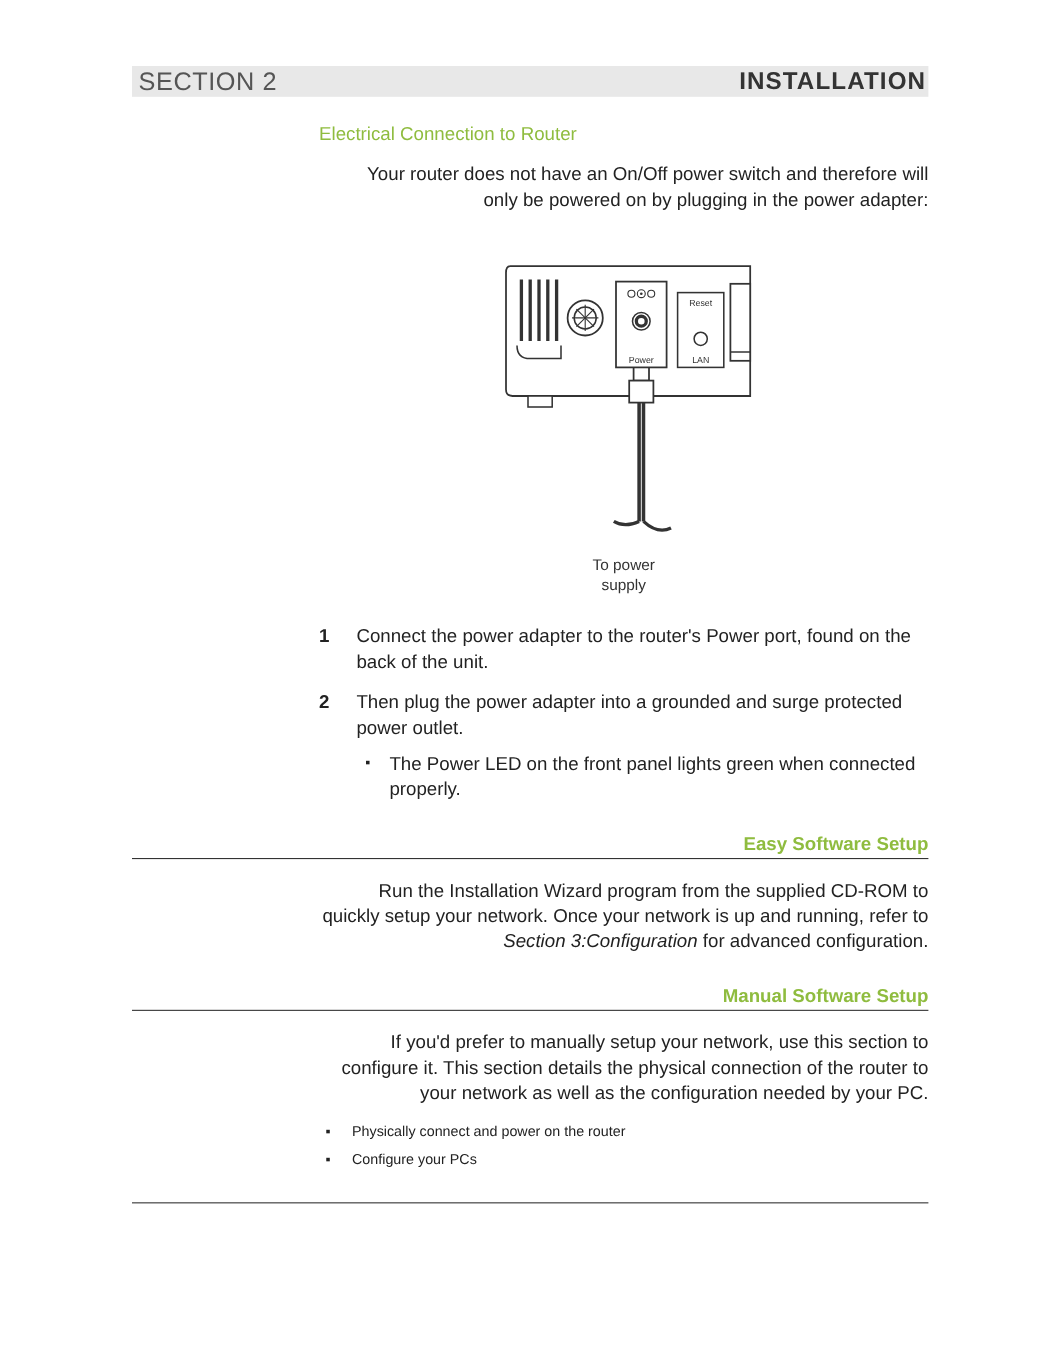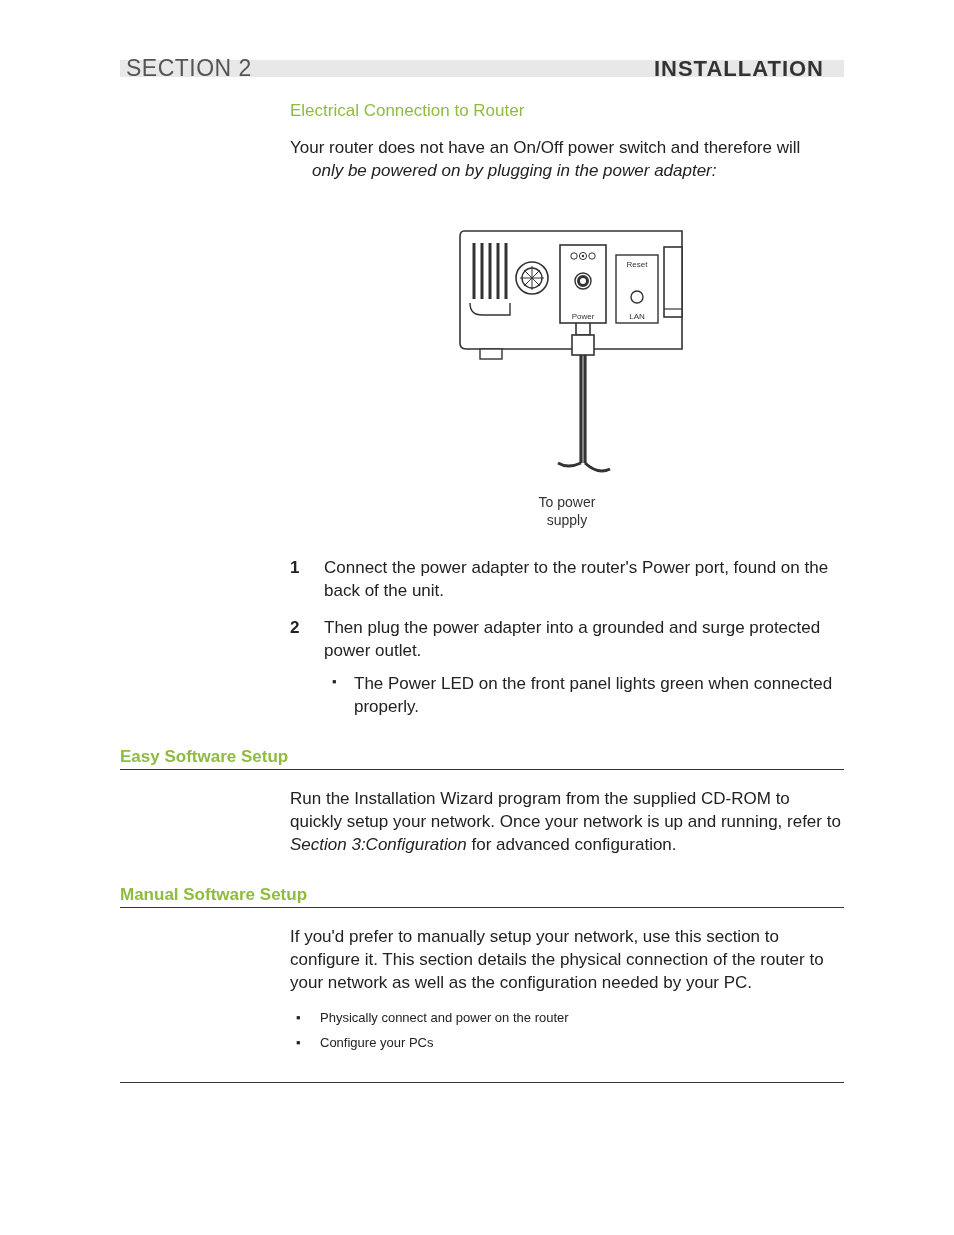--- a/index.html
+++ b/index.html
@@ -9,25 +9,25 @@
     font-family: Arial, Helvetica, sans-serif;
     color: #222;
   }
   .page {
     width: 954px;
     padding: 60px 110px 50px 120px;
     position: relative;
   }
   .header-bar {
     background: #e8e8e8;
-    height: 17px;
+    height: 28px;
     display: flex;
     align-items: center;
     justify-content: space-between;
-    padding: 0 20px 0 6px;
+    padding: 0 2px 0 6px;
     margin: 0 0 24px 0;
   }
   .header-left {
     font-size: 23px;
     color: #555;
     letter-spacing: 0.5px;
     font-weight: 400;
   }
   .header-right {
     font-size: 22px;
@@ -41,20 +41,21 @@
   .sub-heading {
     color: #8fbc3f;
     font-size: 17px;
     margin: 4px 0 16px 0;
   }
   .para {
     font-size: 17px;
     line-height: 1.35;
     color: #222;
     margin-bottom: 14px;
+    text-align: right;
   }
   .figure-wrap {
     text-align: center;
     margin: 40px 0 28px 0;
   }
   .caption {
     font-size: 14px;
     color: #333;
     line-height: 1.3;
     text-align: center;
@@ -119,20 +120,21 @@
     color: #222;
   }
   .section-heading {
     color: #8fbc3f;
     font-weight: 700;
     font-size: 17px;
     margin: 28px 0 2px 0;
   }
   .full-left {
     margin-left: -170px;
+    text-align: right;
   }
   hr.rule {
     border: none;
     border-top: 1px solid #333;
     margin: 2px 0 18px 0;
   }
   hr.footer-rule {
     border: none;
     border-top: 1px solid #333;
     margin: 30px 0 10px 0;
@@ -149,21 +151,21 @@
     <span class="header-left">SECTION 2</span>
     <span class="header-right">INSTALLATION</span>
   </div>
 
   <div class="content">
 
     <div class="sub-heading">Electrical Connection to Router</div>
 
     <div class="para">
       <span>Your router does not have an On/Off power switch and therefore will</span><br>
-      <span style="padding-left:22px;font-style:italic;">only be powered on by plugging in the power adapter:</span>
+      <span style="padding-left:22px;">only be powered on by plugging in the power adapter:</span>
     </div>
 
     <div class="figure-wrap">
       <svg class="router" width="250" height="270" viewBox="0 0 250 270">
 
         <path d="M22 8 Q18 8 18 14 L18 120 Q18 126 24 126 L240 126 L240 8 Z" fill="#fff" stroke="#333" stroke-width="1.6"></path>
 
         <g stroke="#333" stroke-width="3">
           <line x1="32" y1="20" x2="32" y2="76"></line>
           <line x1="40" y1="20" x2="40" y2="76"></line>

